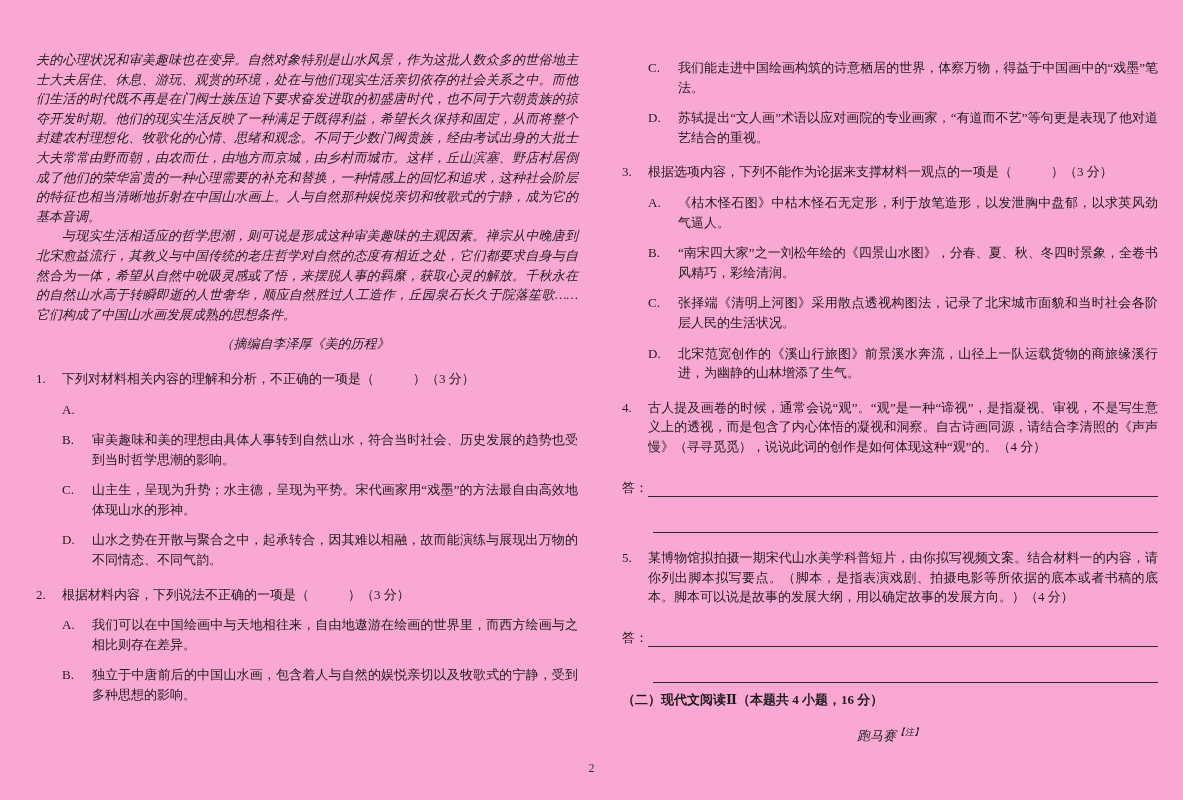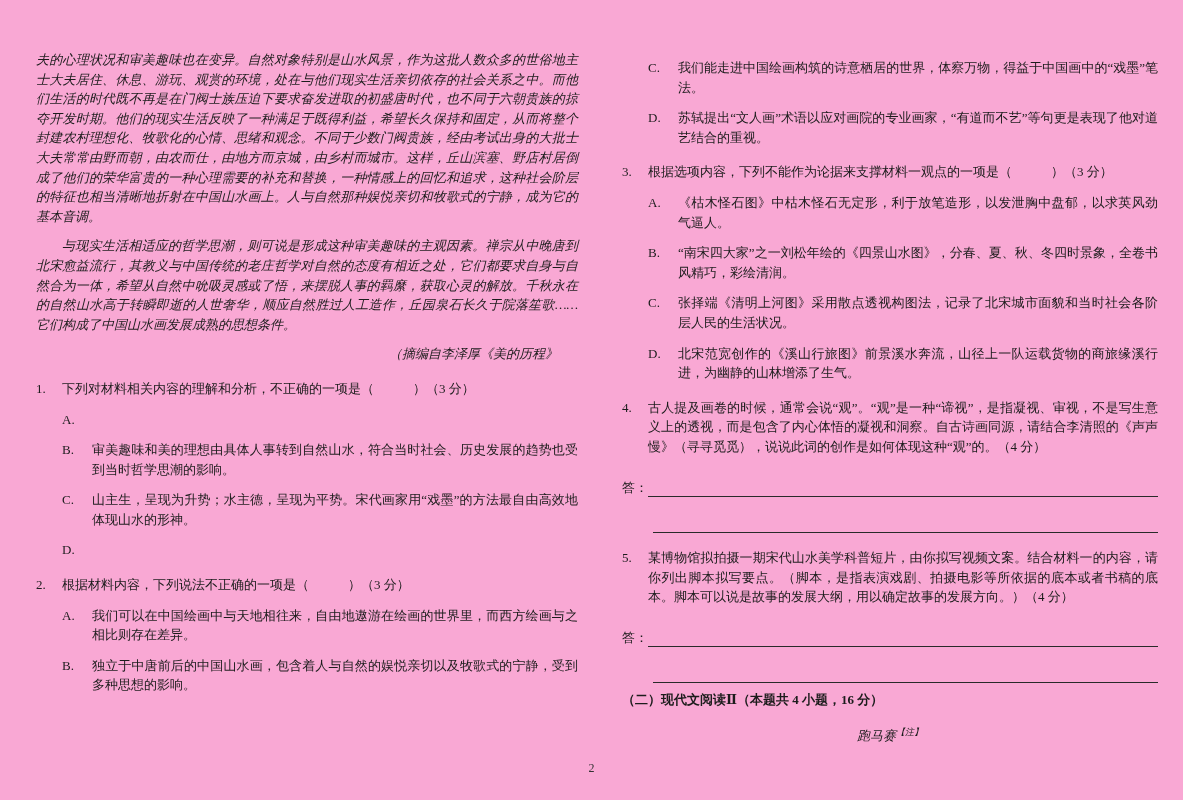--- a/index.html
+++ b/index.html
@@ -17,22 +17,22 @@
     position:absolute; top:50px;
     line-height:19.6px;
     text-align:justify;
     text-justify:inter-ideograph;
   }
   .col-left  { left:36px;  width:542px; }
   .col-right { left:622px; width:536px; }
 
   .kai { font-style:italic; }           
   .para { margin:0; }
-  .para2 { margin-top:10px; text-indent:2em; }
-  .attribution { margin:10px 20px 0 0; text-align:right; }
+  .para2 { text-indent:2em; }
+  .attribution { margin:10px 4px 0 0; text-align:center; }
 
   .question { display:flex; margin-top:15px; }
   .qnum { flex:none; width:26px; }
   .qstem { flex:1; }
 
   .option { display:flex; margin-top:11px; padding-left:26px; }
   .option.first { margin-top:8px; }
   .olabel { flex:none; width:30px; }
   .otext { flex:1; }
 
@@ -73,20 +73,21 @@
     <div class="option">
       <span class="olabel">B.</span>
       <span class="otext">审美趣味和美的理想由具体人事转到自然山水，符合当时社会、历史发展的趋势也受到当时哲学思潮的影响。</span>
     </div>
     <div class="option">
       <span class="olabel">C.</span>
       <span class="otext">山主生，呈现为升势；水主德，呈现为平势。宋代画家用“戏墨”的方法最自由高效地体现山水的形神。</span>
     </div>
     <div class="option">
       <span class="olabel">D.</span>
+      <span class="otext">山水之势在开散与聚合之中，起承转合，因其难以相融，故而能演练与展现出万物的不同情态、不同气韵。</span>
     </div>
 
     <div class="question">
       <span class="qnum">2.</span>
       <span class="qstem">根据材料内容，下列说法不正确的一项是（　　　）（3 分）</span>
     </div>
     <div class="option">
       <span class="olabel">A.</span>
       <span class="otext">我们可以在中国绘画中与天地相往来，自由地遨游在绘画的世界里，而西方绘画与之相比则存在差异。</span>
     </div>

